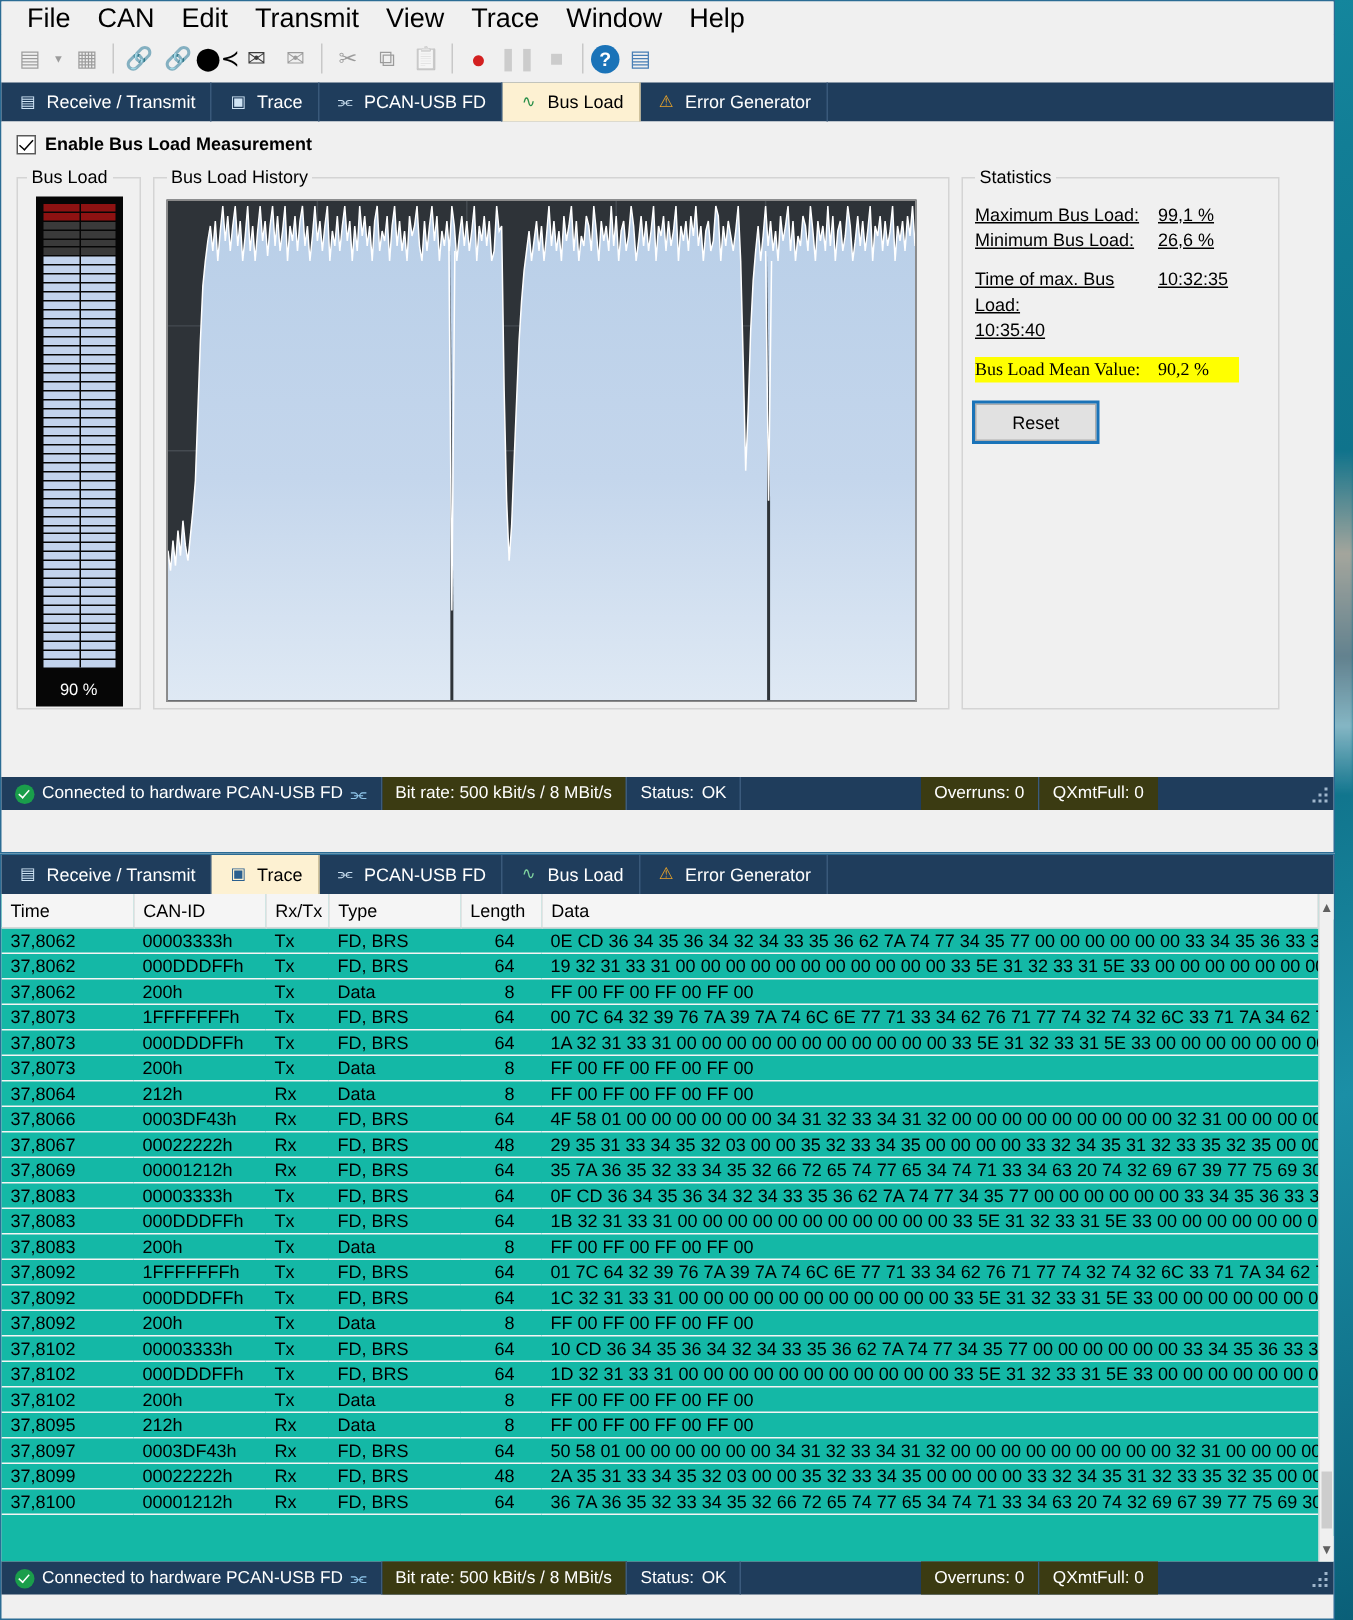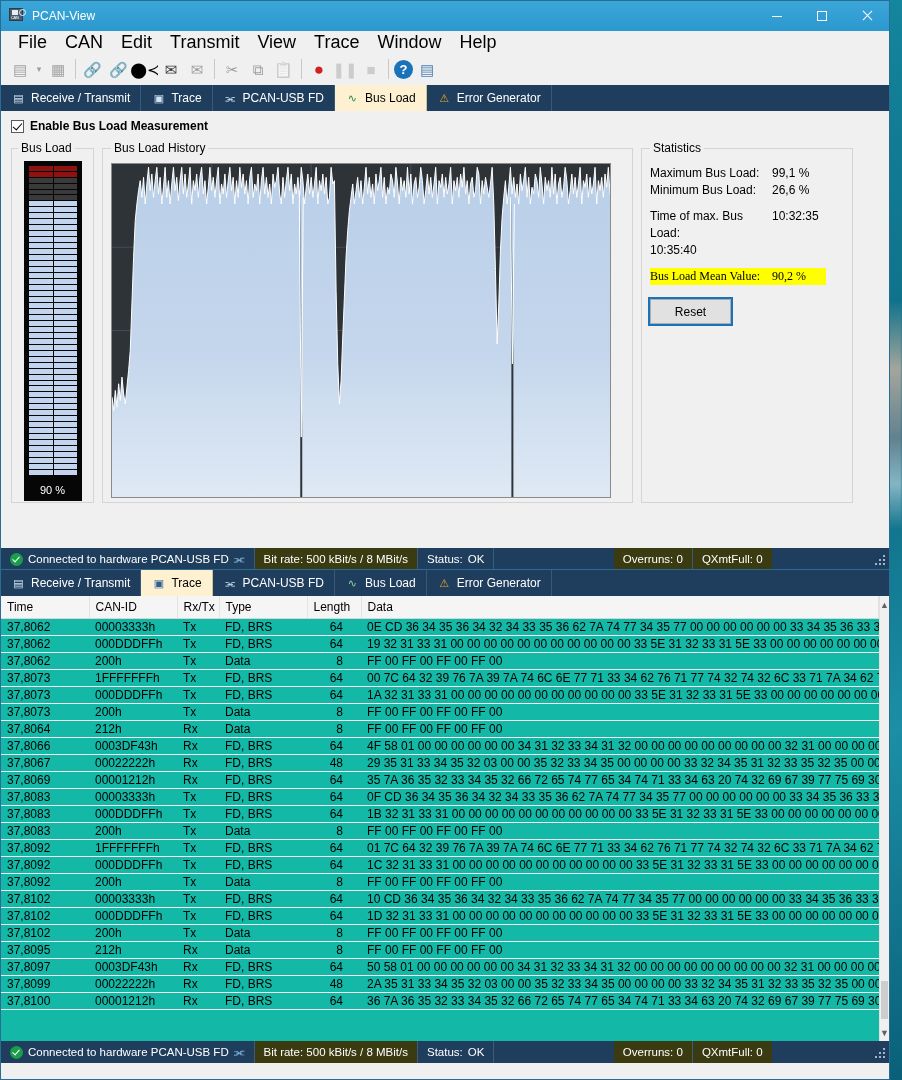--- a/index.html
+++ b/index.html
@@ -86,21 +86,21 @@
   #gaugebars:after{content:"";position:absolute;left:50%;top:0;bottom:0;width:1px;background:#060606;}
   #gauge .glabel{position:absolute;left:0;right:0;bottom:5px;text-align:center;color:#fff;font-size:11px;}
 
   
   #grp-hist{width:531px;height:362px;box-sizing:border-box;padding:8px;}
   #chartbox{width:500px;height:335px;border:1px solid #8a8a8a;background:#2e3338;box-sizing:border-box;position:relative;overflow:hidden;}
   #chartsvg{display:block;width:100%;height:100%;}
 
   
   #grp-stats{width:212px;height:362px;box-sizing:border-box;padding:10px 8px;}
-  .st-row{display:flex;font-size:12px;line-height:17px;}
+  .st-row{display:flex;font-size:12px;line-height:17px;text-decoration:underline;}
   .st-row .lbl{width:122px;}
   .st-row .val{}
   .st-gap{height:9px;}
   #mean-row{background:#ffff00;display:flex;width:176px;padding:1px 0;font-family:Liberation Serif, serif;}
   #reset-btn{margin-top:14px;width:79px;height:23px;background:#e1e1e1;border:1px solid #adadad;
     outline:2px solid #1a73b8;outline-offset:0px;display:flex;align-items:center;justify-content:center;font-size:12px;}
 
   
   .statusbar{height:22px;background:#1f3d5c;display:flex;align-items:center;color:#fff;font-size:11.5px;}
   .statusbar .seg{display:flex;align-items:center;gap:5px;padding:0 9px;height:100%;border-right:1px solid #3b5b7d;}
@@ -143,36 +143,20 @@
   .sb-arrow.bot{position:absolute;bottom:0;left:0;right:0;}
   #sb-thumb{position:absolute;left:1px;right:1px;bottom:22px;height:38px;background:#cdcdcd;}
 </style>
 </head>
 <body>
 
 <div id="desktop"></div>
 
 <div id="window">
 
-  <div id="titlebar">
-    <span class="app-ico">
-      <span class="sq"></span>
-        <span class="mag"></span>
-    </span>
-    <span class="title">PCAN-View</span>
-    <span class="wbtn">
-        <span class="min"></span>
-      </span>
-    <span class="wbtn">
-        <span class="max"></span>
-      </span>
-    <span class="wbtn close">
-        <span class="cl"></span>
-      </span>
-  </div>
 
   <div id="menubar">
       <div class="mi">File</div>
       <div class="mi">CAN</div>
       <div class="mi">Edit</div>
       <div class="mi">Transmit</div>
       <div class="mi">View</div>
       <div class="mi">Trace</div>
       <div class="mi">Window</div>
       <div class="mi">Help</div>

